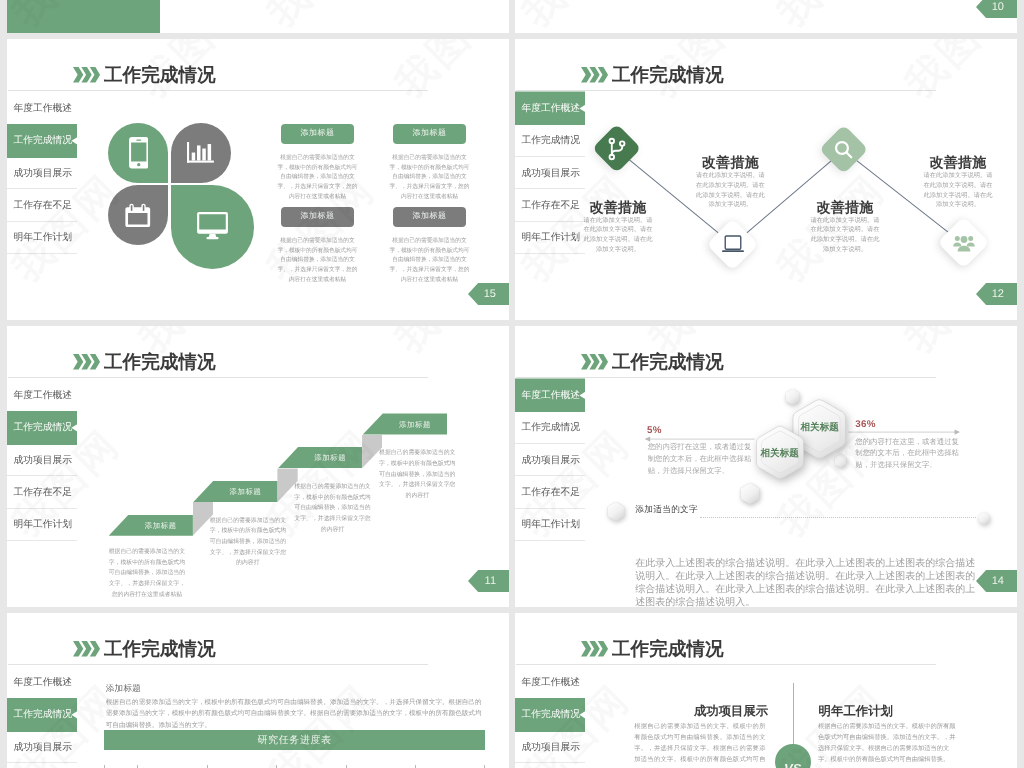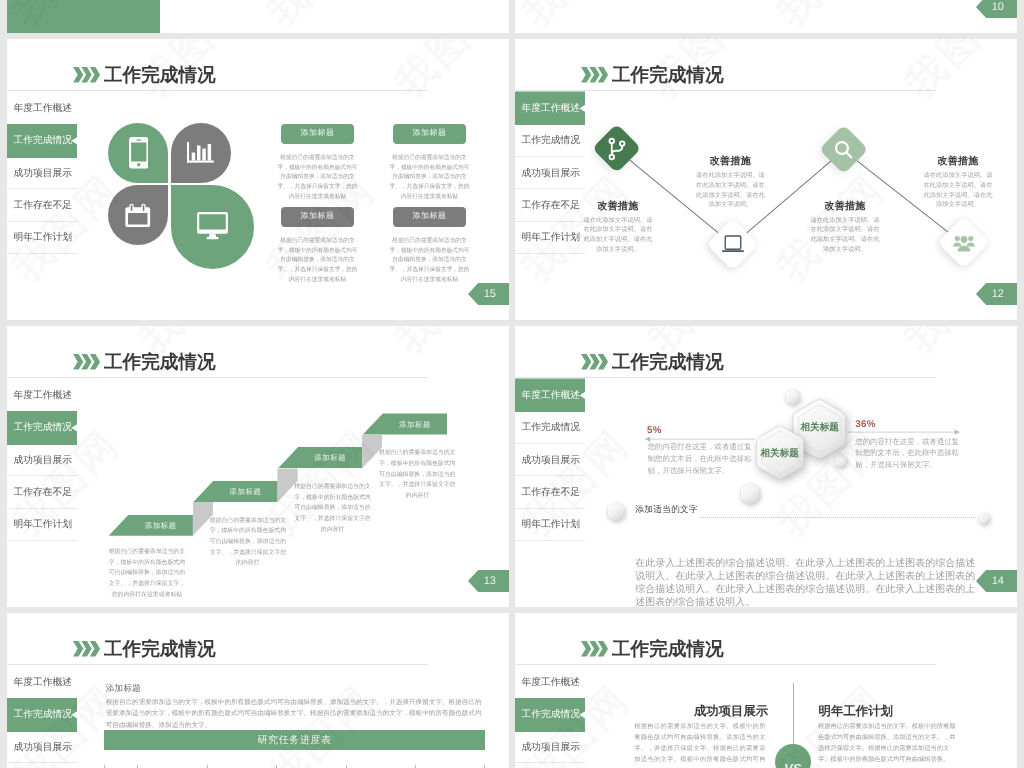--- a/index.html
+++ b/index.html
@@ -39,21 +39,21 @@
 .s11-card{position:absolute;height:19.5px;border-radius:4px;display:flex;
   align-items:center;justify-content:center;color:#f0f5f0;font-size:8px;letter-spacing:.5px;}
 .s11-body{position:absolute;font-size:5.72px;line-height:9.7px;color:#9b9b9b;
   text-align:center;letter-spacing:0px;word-break:break-all;}
 
 
 .dia{position:absolute;border-radius:7px;transform:rotate(45deg);}
 .dia .ic{position:absolute;left:0;top:0;width:100%;height:100%;
   display:flex;align-items:center;justify-content:center;transform:rotate(-45deg);}
 .s12-line{position:absolute;height:0;border-top:.9px solid #6b7688;transform-origin:0 0;}
-.s12-t{position:absolute;font-size:10px;font-weight:bold;color:#3c3c3c;text-align:center;letter-spacing:.3px;}
+.s12-t{position:absolute;font-size:14px;font-weight:bold;color:#3c3c3c;text-align:center;letter-spacing:.3px;}
 .s12-b{position:absolute;font-size:6.28px;line-height:9.8px;color:#a2a2a2;text-align:center;letter-spacing:0px;}
 
 
 .st-top{position:absolute;background:#6ea47b;}
 .st-side{position:absolute;background:#c9c9c9;}
 .st-lab{position:absolute;color:#eef4ee;font-size:7.4px;letter-spacing:.6px;}
 .st-body{position:absolute;font-size:5.88px;line-height:10.65px;color:#9b9b9b;letter-spacing:0px;}
 .s14-pct{position:absolute;font-size:9.8px;font-weight:bold;color:#a85555;letter-spacing:.3px;}
 .s14-b{position:absolute;font-size:7.42px;line-height:11.8px;color:#a8a8a8;letter-spacing:0px;}
 .s14-ct{position:absolute;font-size:8.7px;color:#3f3f3f;letter-spacing:.3px;}
@@ -352,21 +352,21 @@
     <div class="st-lab" style="left:206.4px;top:161.0px;width:64.2px;text-align:center;">添加标题</div>
     <div class="st-body" style="left:202.6px;top:189.8px;width:76.5px;text-align:center;">根据自己的需要添加适当的文字，模板中的所有颜色版式均可自由编辑替换，添加适当的文字。，并选择只保留文字您的内容打</div>
     <div class="st-top" style="left:271.1px;top:121.1px;width:84.2px;height:21.2px;clip-path:polygon(23.75% 0%,100% 0%,100% 100%,0% 100%);"></div>
     <div class="st-side" style="left:355.1px;top:108.7px;width:20.3px;height:33.6px;clip-path:polygon(0% 0%,100% 0%,100% 36.90%,0% 100%);"></div>
     <div class="st-lab" style="left:291.1px;top:127.3px;width:64.2px;text-align:center;">添加标题</div>
     <div class="st-body" style="left:287.3px;top:156.1px;width:76.5px;text-align:center;">根据自己的需要添加适当的文字，模板中的所有颜色版式均可自由编辑替换，添加适当的文字。，并选择只保留文字您的内容打</div>
     <div class="st-top" style="left:355.8px;top:87.4px;width:84.2px;height:21.2px;clip-path:polygon(23.75% 0%,100% 0%,100% 100%,0% 100%);"></div>
     <div class="st-lab" style="left:375.8px;top:93.6px;width:64.2px;text-align:center;">添加标题</div>
     <div class="st-body" style="left:372.0px;top:122.4px;width:76.5px;text-align:center;">根据自己的需要添加适当的文字，模板中的所有颜色版式均可自由编辑替换，添加适当的文字。，并选择只保留文字您的内容打</div>
   </div>
-  <div class="pgbadge">13</div>
+  <div class="pgbadge">11</div>
 
   <div class="wm-layer">
 
     <div class="wm" style="left:120px;top:0px;">我图网</div>
     <div class="wm" style="left:376px;top:0px;">我图网</div>
 
     <div class="wm" style="left:-7px;top:184px;">我图网</div>
     <div class="wm" style="left:248px;top:184px;">我图网</div>
 
     <div class="wm" style="left:120px;top:368px;">我图网</div>

